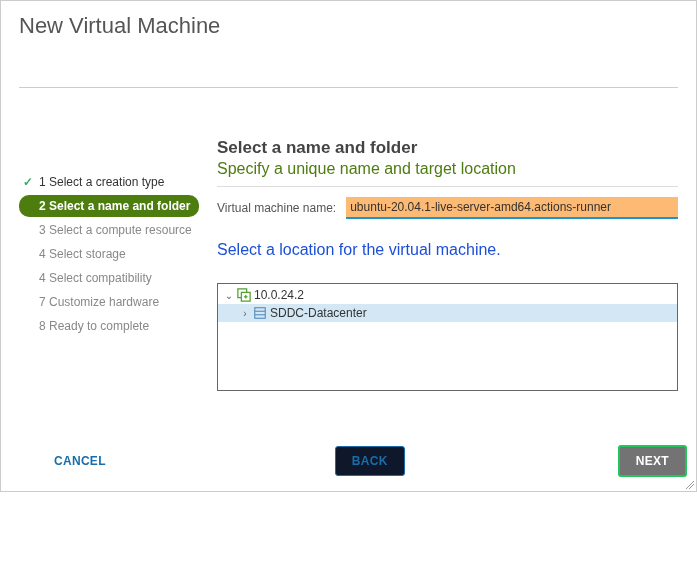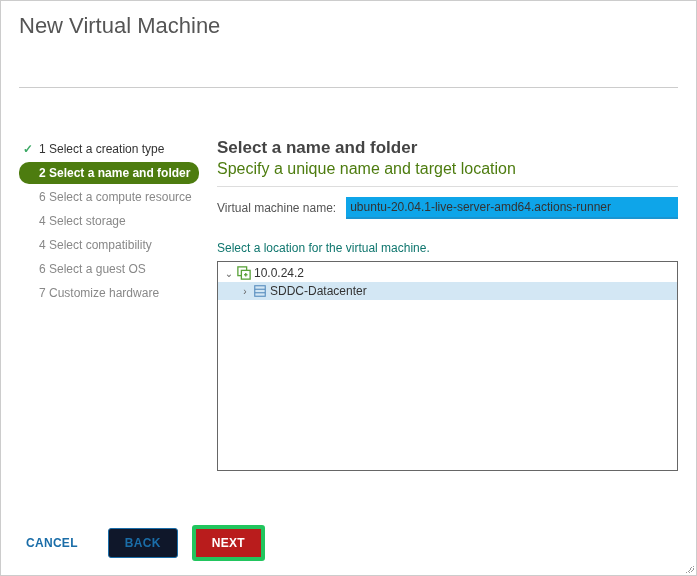--- a/index.html
+++ b/index.html
@@ -5,21 +5,21 @@
   * { box-sizing: border-box; }
   html, body {
     margin: 0; padding: 0;
     font-family: Arial, Helvetica, sans-serif;
     font-size: 13px;
     color: #333;
     background: #fff;
   }
   .dialog {
     width: 697px;
-    height: 576px;
+    height: 492px;
     border: 1px solid #ccc;
     display: flex;
     flex-direction: column;
     position: relative;
     gap: 40px;
   }
   .title {
     font-size: 22px;
     font-weight: 300;
     color: #555;
@@ -45,20 +45,21 @@
     font-size: 12px;
     padding: 4px 6px 4px 20px;
     color: #888;
     border-radius: 10px;
     position: relative;
     margin-bottom: 2px;
     white-space: nowrap;
   }
   .step.completed {
     color: #333;
+    margin-top: 33px;
   }
   .step.completed::before {
     content: "✓";
     position: absolute;
     left: 4px;
     color: #3ba864;
     font-weight: bold;
   }
   .step.active {
     background: #4d7c0f;
@@ -94,30 +95,30 @@
   }
   .field-label {
     font-size: 12px;
     color: #555;
     white-space: nowrap;
   }
   .field-input {
     flex: 1;
     border: none;
     border-bottom: 2px solid #1a95d1;
-    background: #0ea5e9;
+    background: #fdba74;
     padding: 3px 4px;
     font-size: 12px;
     color: #333;
     outline: none;
   }
   .loc-label {
-    font-size: 12px;
-    color: #0f766e;
-    margin-bottom: 6px;
+    font-size: 16px;
+    color: #1d4ed8;
+    margin-bottom: 24px;
   }
   .tree-box {
     border: 1px solid #666;
     flex: 1;
     overflow: auto;
     font-size: 12px;
     padding: 2px 0;
   }
   .tree-row {
     display: flex;
@@ -133,46 +134,47 @@
   .caret {
     width: 10px;
     font-size: 10px;
     color: #666;
     text-align: center;
   }
   .tree-label { color: #333; }
   .icon-svg { flex-shrink: 0; }
   .footer {
     display: flex;
-    justify-content: flex-start;
+    justify-content: space-between;
     align-items: center;
     gap: 14px;
     padding: 14px 9px;
+    margin-left: 28px;
   }
   .btn {
     font-size: 12px;
     font-weight: bold;
     padding: 7px 16px;
     border-radius: 3px;
     cursor: pointer;
     letter-spacing: 0.3px;
   }
   .btn-cancel {
     background: none;
     border: none;
     color: #1a6da8;
   }
   .btn-back {
     background: #0f172a;
     border: 1px solid #1a6da8;
     color: #1a6da8;
   }
   .btn-next {
-    background: #b91c1c;
-    border: 4px solid #22c55e;
+    background: #737373;
+    border: 2px solid #22c55e;
     color: #fff;
   }
   .resize-grip {
     position: absolute;
     right: 2px;
     bottom: 2px;
     width: 10px;
     height: 10px;
     background:
       linear-gradient(135deg, transparent 60%, #999 60%, #999 65%, transparent 65%,
@@ -185,25 +187,25 @@
 <div class="dialog">
 
   <div class="title">New Virtual Machine</div>
   <hr class="title-rule">
 
   <div class="body">
 
     <div class="steps">
       <div class="step completed">1 Select a creation type</div>
       <div class="step active">2 Select a name and folder</div>
-      <div class="step">6 Select a compute resource</div>
+      <div class="step">3 Select a compute resource</div>
       <div class="step">4 Select storage</div>
       <div class="step">4 Select compatibility</div>
-      <div class="step">6 Select a guest OS</div>
       <div class="step">7 Customize hardware</div>
+      <div class="step">8 Ready to complete</div>
     </div>
 
     <div class="content">
       <div class="section-title">Select a name and folder</div>
       <div class="section-sub">Specify a unique name and target location</div>
       <hr>
 
       <div class="field-row">
         <span class="field-label">Virtual machine name:</span>
         <input class="field-input" type="text" value="ubuntu-20.04.1-live-server-amd64.actions-runner" style="">

